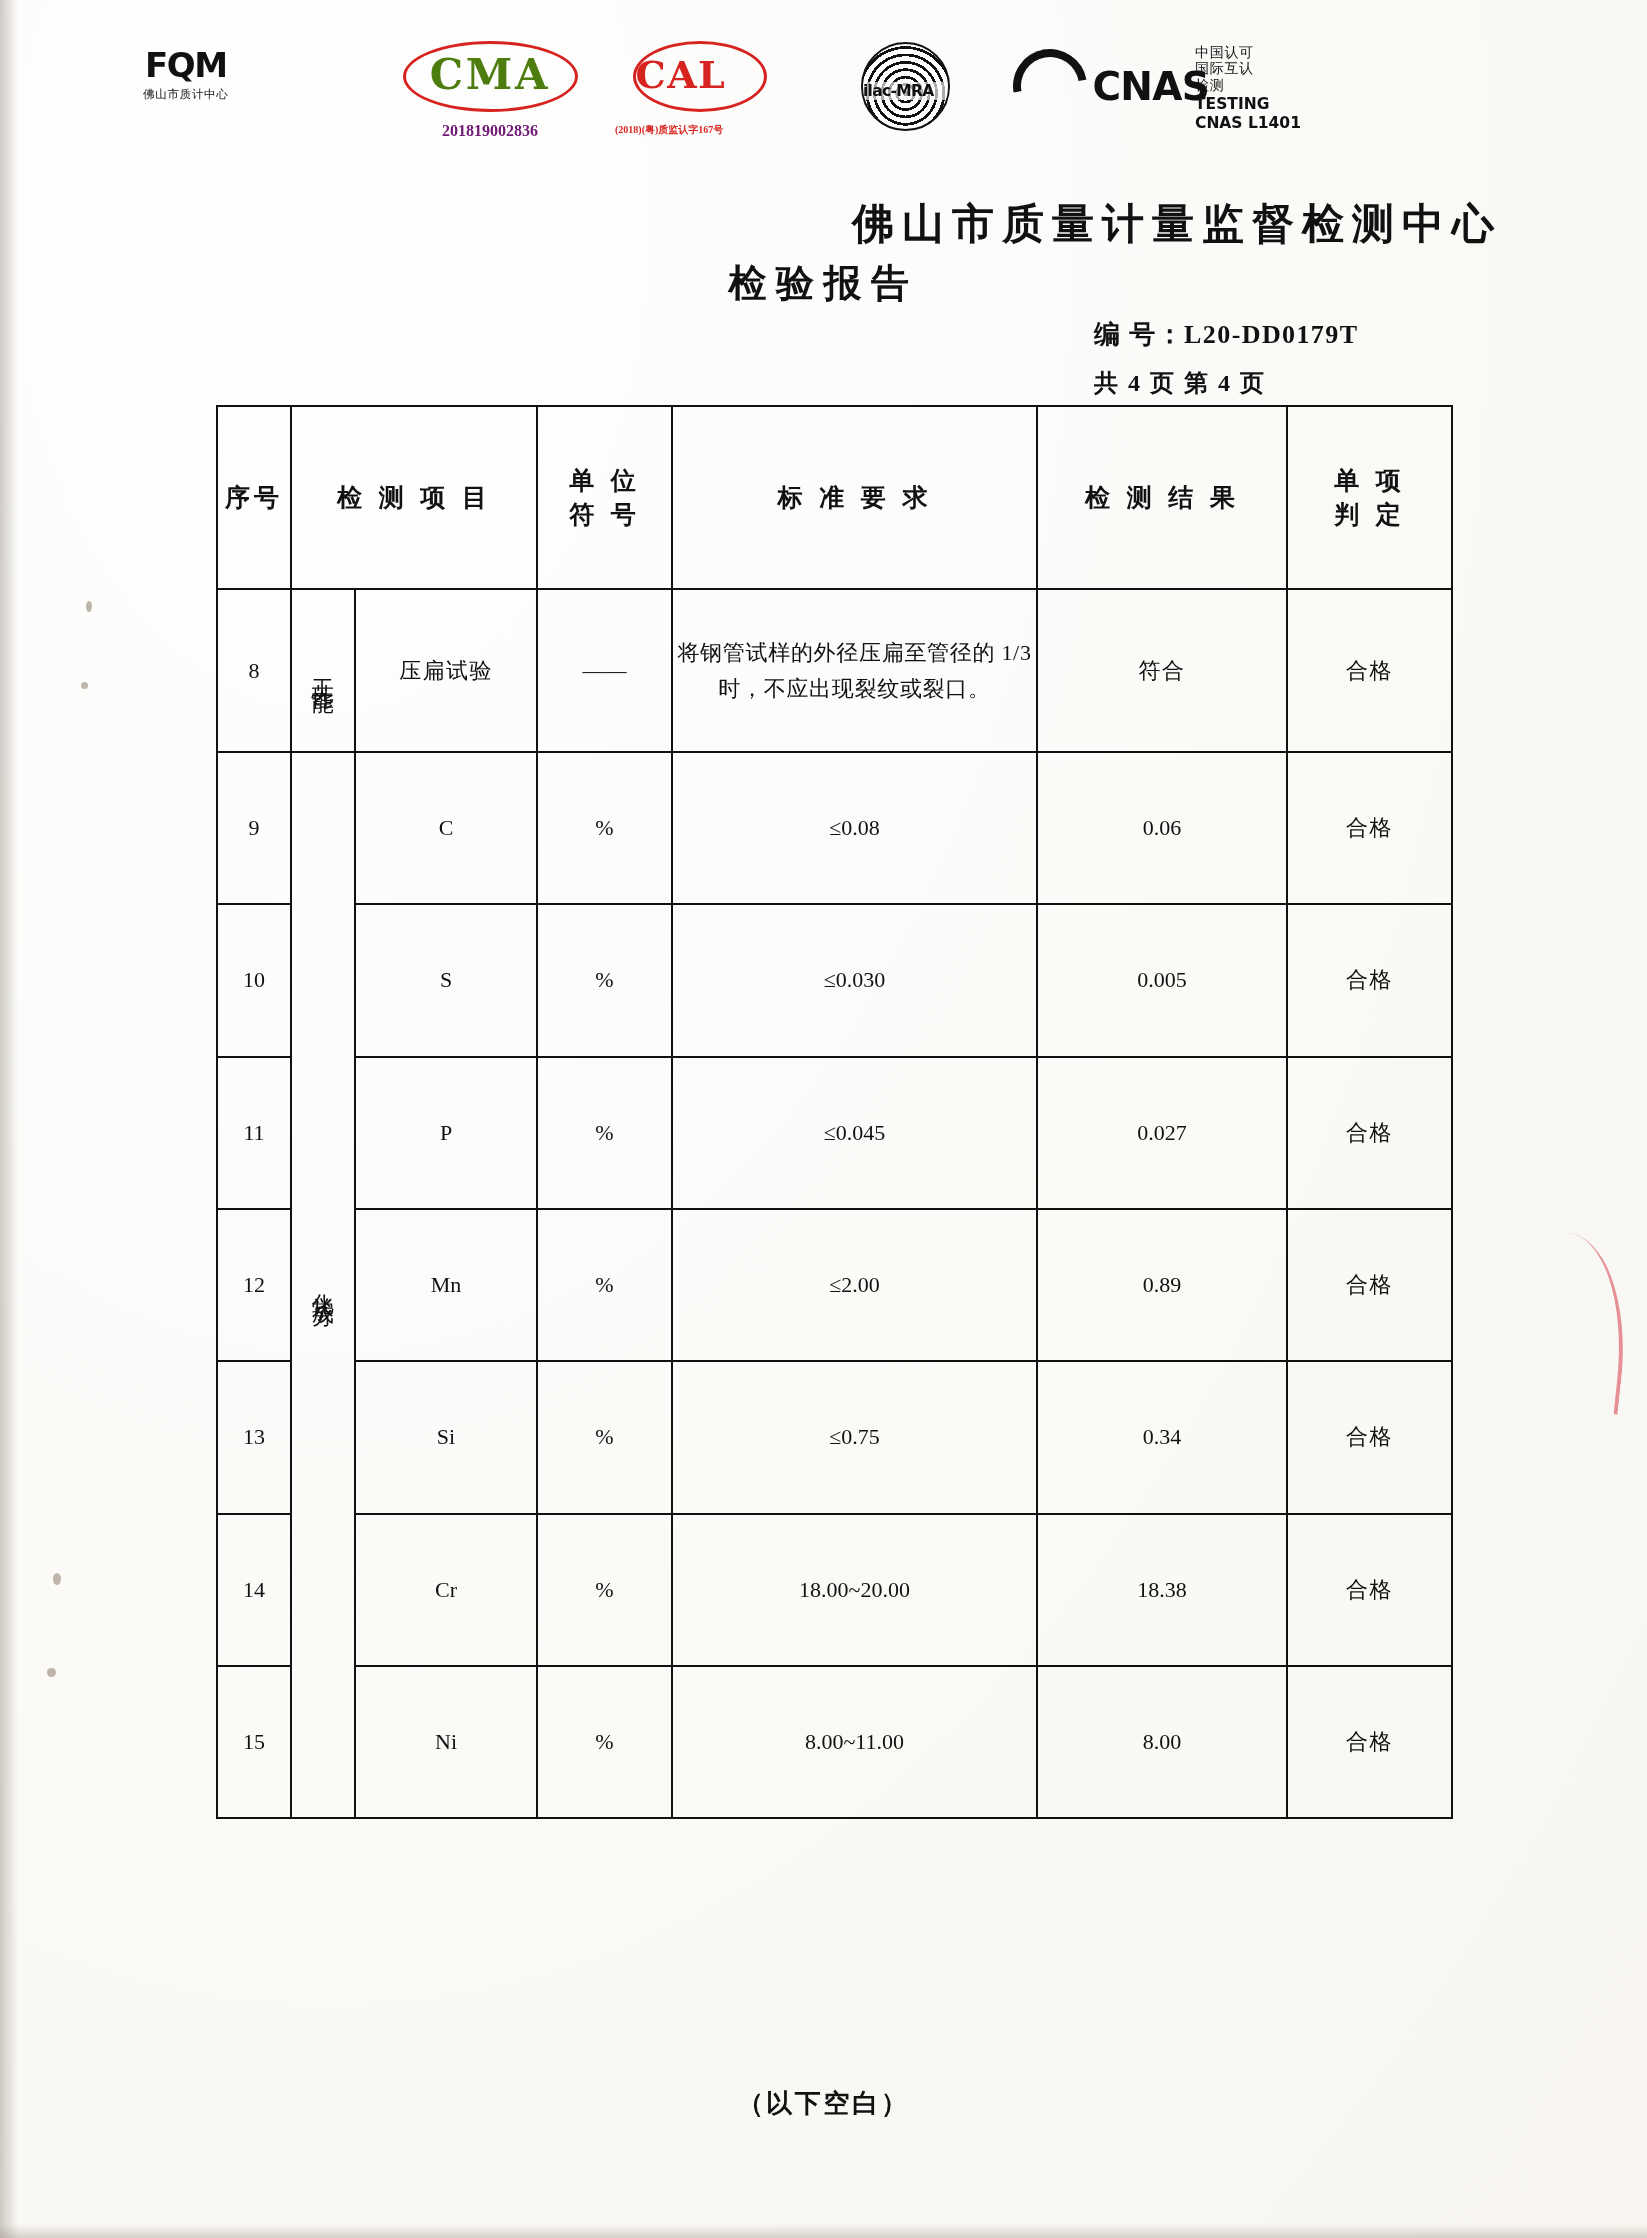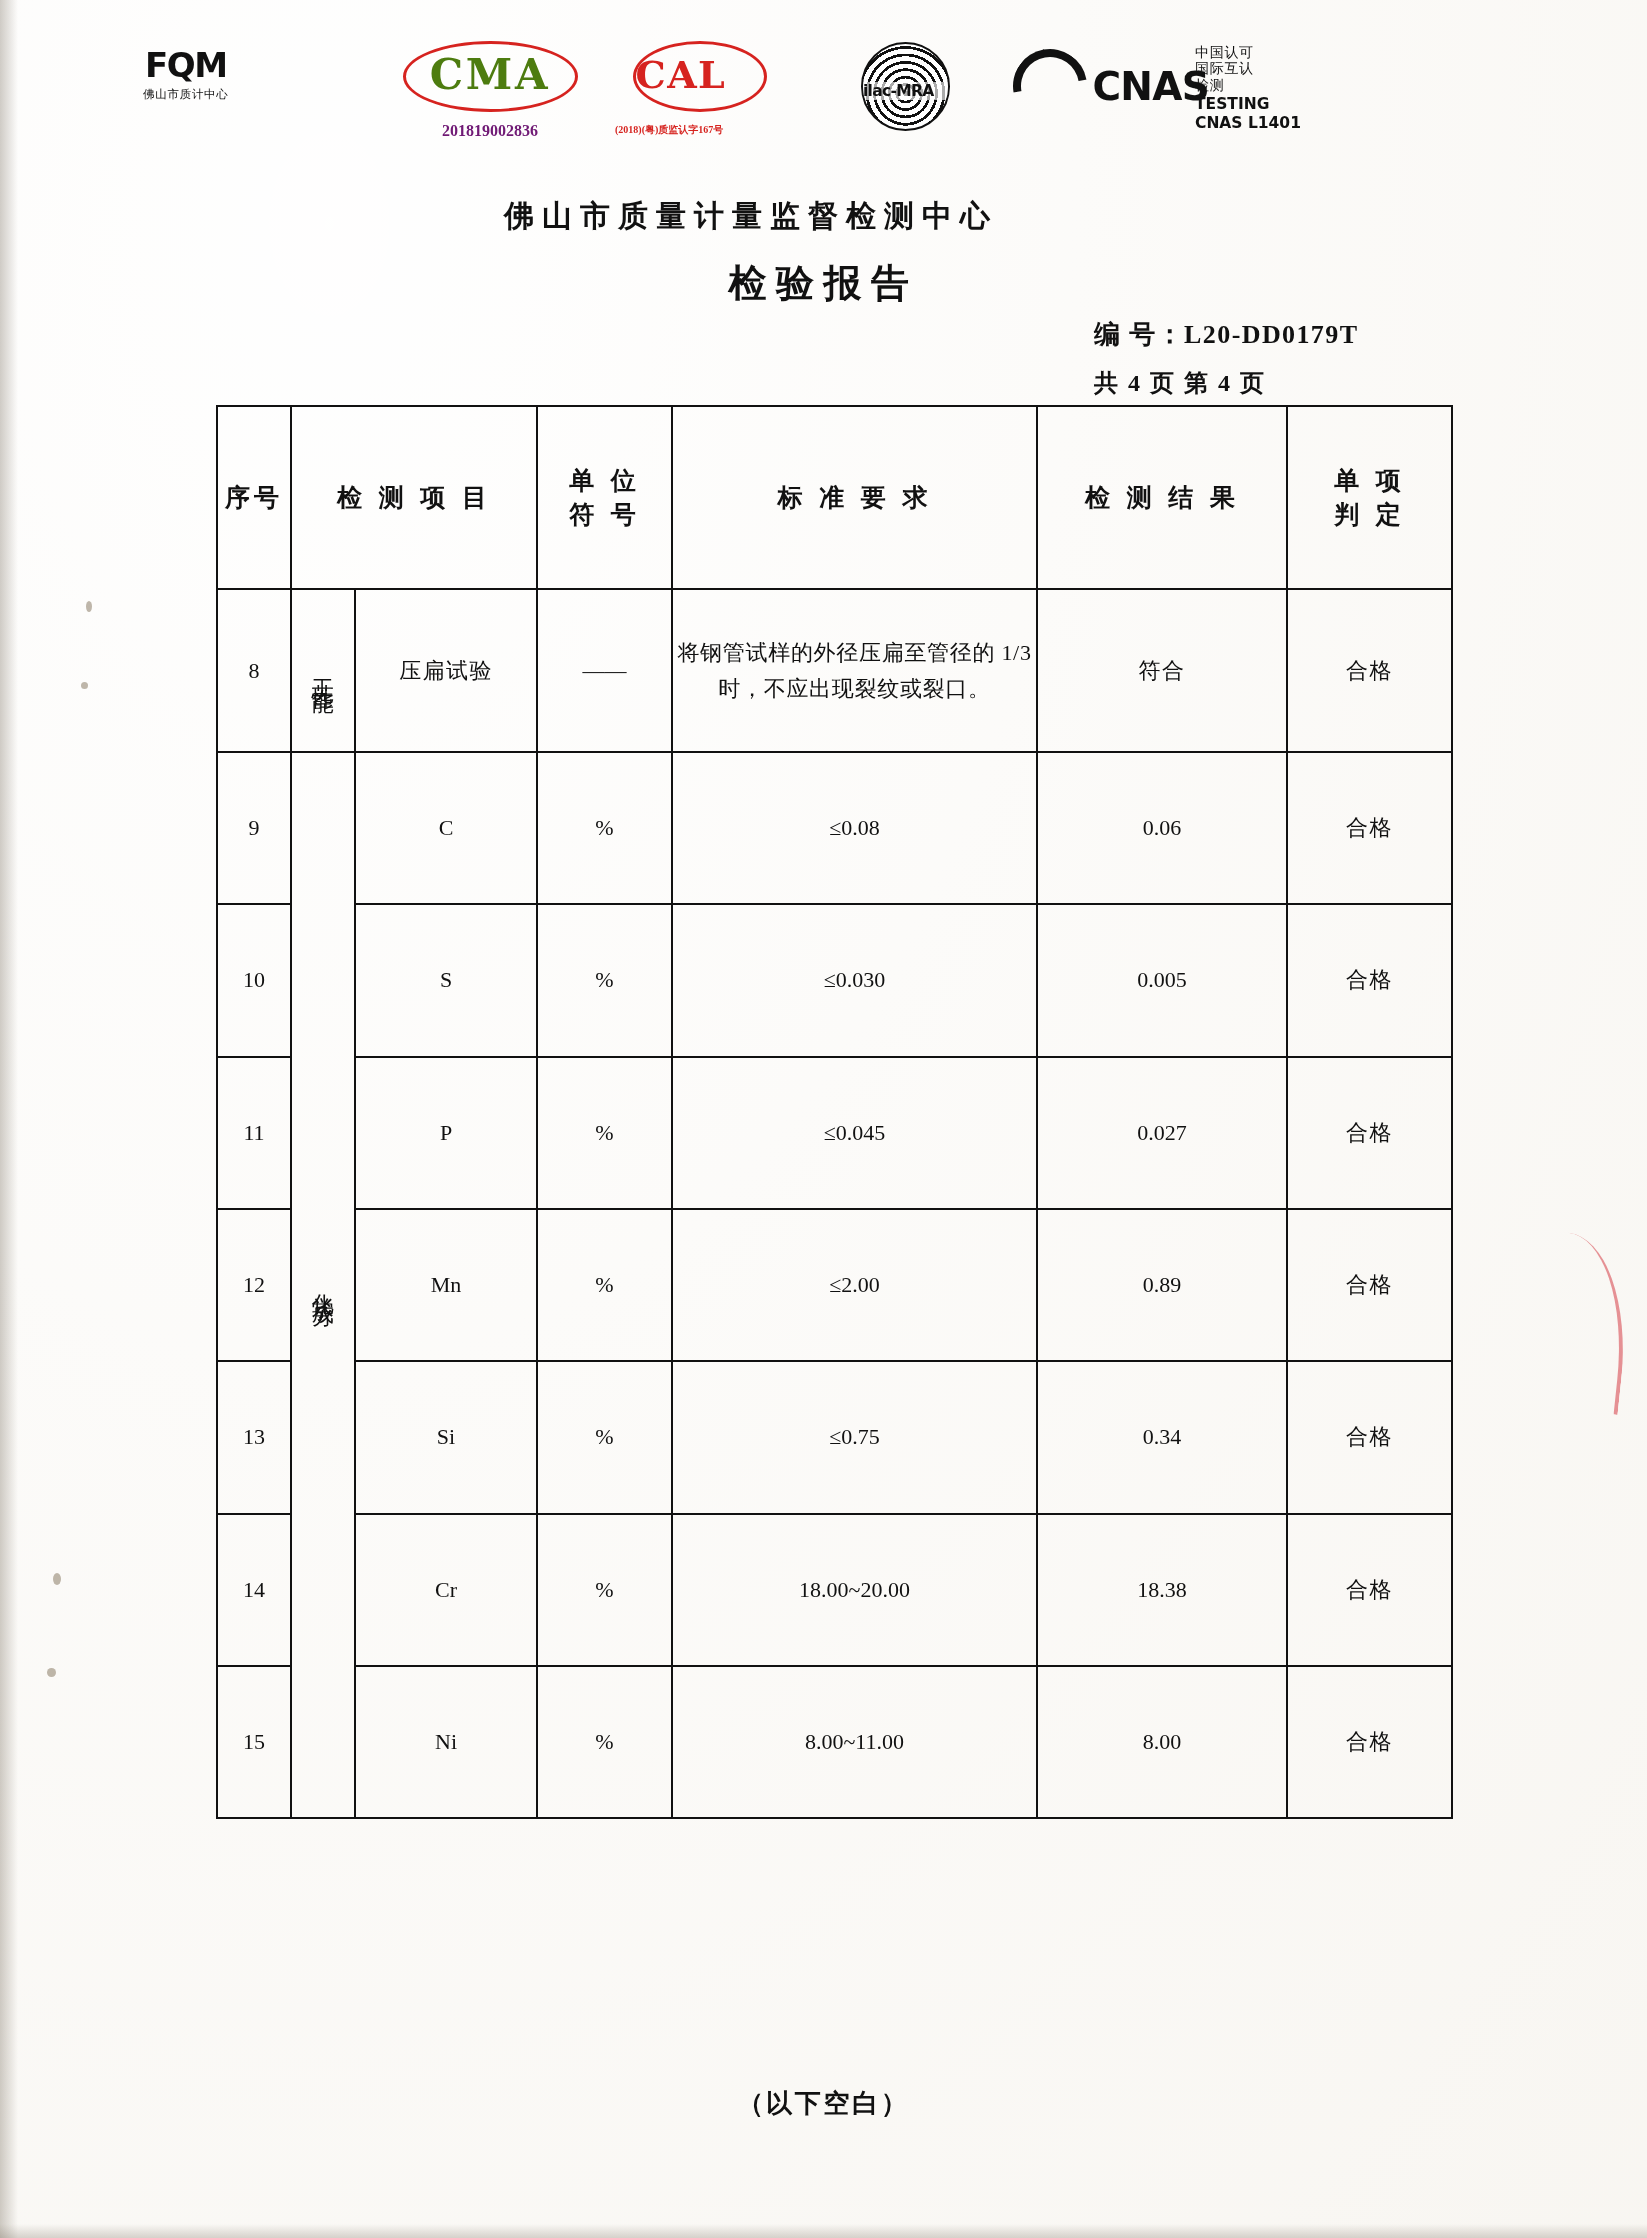--- a/index.html
+++ b/index.html
@@ -198,24 +198,24 @@
     font-weight: bold;
     margin-top: 1.4px;
   }
 
   
   .title-main {
     position: absolute;
     top: 196px;
     left: 0;
     width: 1502px;
-    text-align: center;
-    font-family: "DejaVu Serif", serif;
-    font-weight: bold;
-    font-size: 30px;
+    text-align: right;
+    font-family: "DejaVu Serif", serif;
+    font-weight: bold;
+    font-size: 42px;
     letter-spacing: 8px;
     color: #111;
   }
   .title-sub {
     position: absolute;
     top: 258px;
     left: 0;
     width: 1647px;
     text-align: center;
     font-family: "DejaVu Serif", serif;

